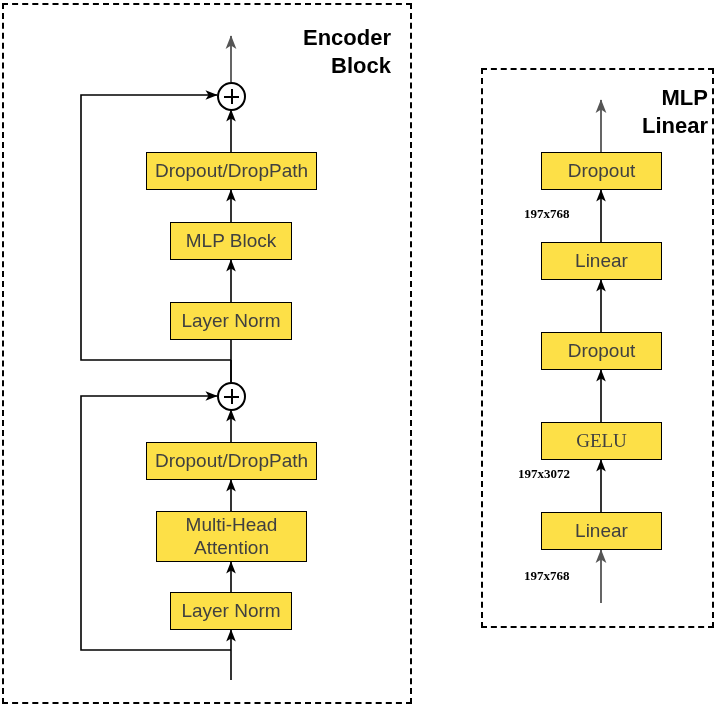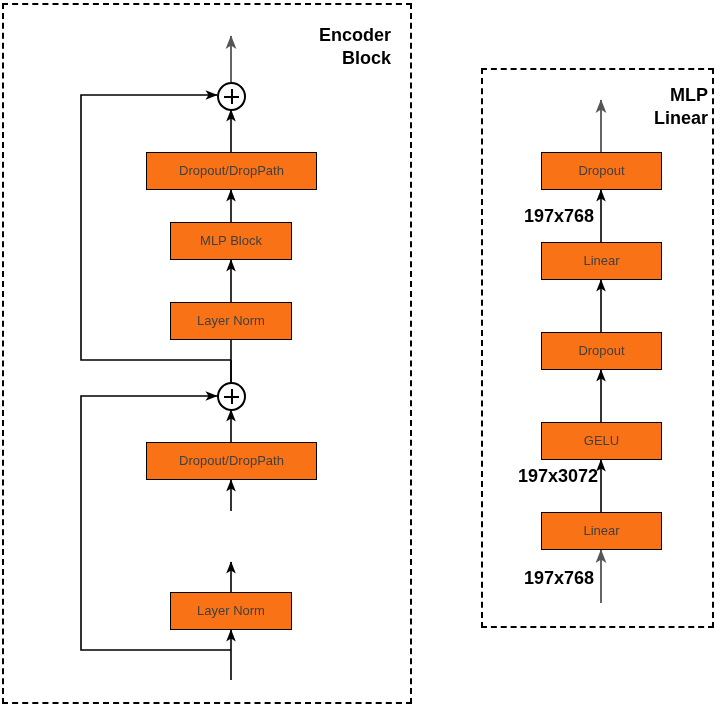--- a/index.html
+++ b/index.html
@@ -23,47 +23,47 @@
   .dashed-container {
     position: absolute;
     border: 2px dashed #000000;
     box-sizing: border-box;
     background: transparent;
   }
   .node-box {
     position: absolute;
     box-sizing: border-box;
     border: 1.6px solid #000000;
-    background: #f97316;
+    background: #fde047;
     display: flex;
     align-items: center;
     justify-content: center;
     text-align: center;
     color: #404040;
-    font-size: 13px;
+    font-size: 19px;
     line-height: 1.18;
     font-family: "Liberation Sans", sans-serif;
     white-space: pre-line;
   }
   .block-title {
     position: absolute;
     font-weight: bold;
     color: #000000;
-    font-size: 18px;
+    font-size: 22px;
     line-height: 1.28;
     text-align: right;
     font-family: "Liberation Sans", sans-serif;
     white-space: pre-line;
   }
   .edge-label {
     position: absolute;
     font-weight: bold;
     color: #000000;
-    font-size: 18px;
-    font-family: Liberation Sans, sans-serif;
+    font-size: 13px;
+    font-family: Liberation Serif, serif;
     white-space: nowrap;
   }
   .add-circle {
     position: absolute;
     box-sizing: border-box;
     border: 2px solid #000000;
     border-radius: 50%;
     background: #ffffff;
   }
   .add-circle::before,
@@ -164,37 +164,39 @@
   <div class="node-box" style="left:146px; top:152px; width:171px; height:38px;">Dropout/DropPath</div>
 
   <div class="node-box" style="left:170px; top:222px; width:122px; height:38px;">MLP Block</div>
 
   <div class="node-box" style="left:170px; top:302px; width:122px; height:38px;">Layer Norm</div>
 
   <div class="add-circle" style="left:217px; top:382px; width:29px; height:29px;"></div>
 
   <div class="node-box" style="left:146px; top:442px; width:171px; height:38px;">Dropout/DropPath</div>
 
+  <div class="node-box" style="left:156px; top:511px; width:151px; height:51px;">Multi-Head
+Attention</div>
 
   <div class="node-box" style="left:170px; top:592px; width:122px; height:38px;">Layer Norm</div>
 
   <div class="dashed-container" style="left:481px; top:68px; width:233px; height:560px;"></div>
 
   <div class="block-title" style="left:586px; top:84px; width:122px;">MLP
 Linear</div>
 
   <div class="node-box" style="left:541px; top:152px; width:121px; height:38px;">Dropout</div>
 
   <div class="edge-label" style="left:524px; top:206px;">197x768</div>
 
   <div class="node-box" style="left:541px; top:242px; width:121px; height:38px;">Linear</div>
 
   <div class="node-box" style="left:541px; top:332px; width:121px; height:38px;">Dropout</div>
 
-  <div class="node-box" style="left:541px; top:422px; width:121px; height:38px;">GELU</div>
+  <div class="node-box" style="left:541px; top:422px; width:121px; height:38px;font-family:Liberation Serif, serif;">GELU</div>
 
   <div class="edge-label" style="left:518px; top:466px;">197x3072</div>
 
   <div class="node-box" style="left:541px; top:512px; width:121px; height:38px;">Linear</div>
 
   <div class="edge-label" style="left:524px; top:568px;">197x768</div>
 
 </div>
 
 </body></html>

